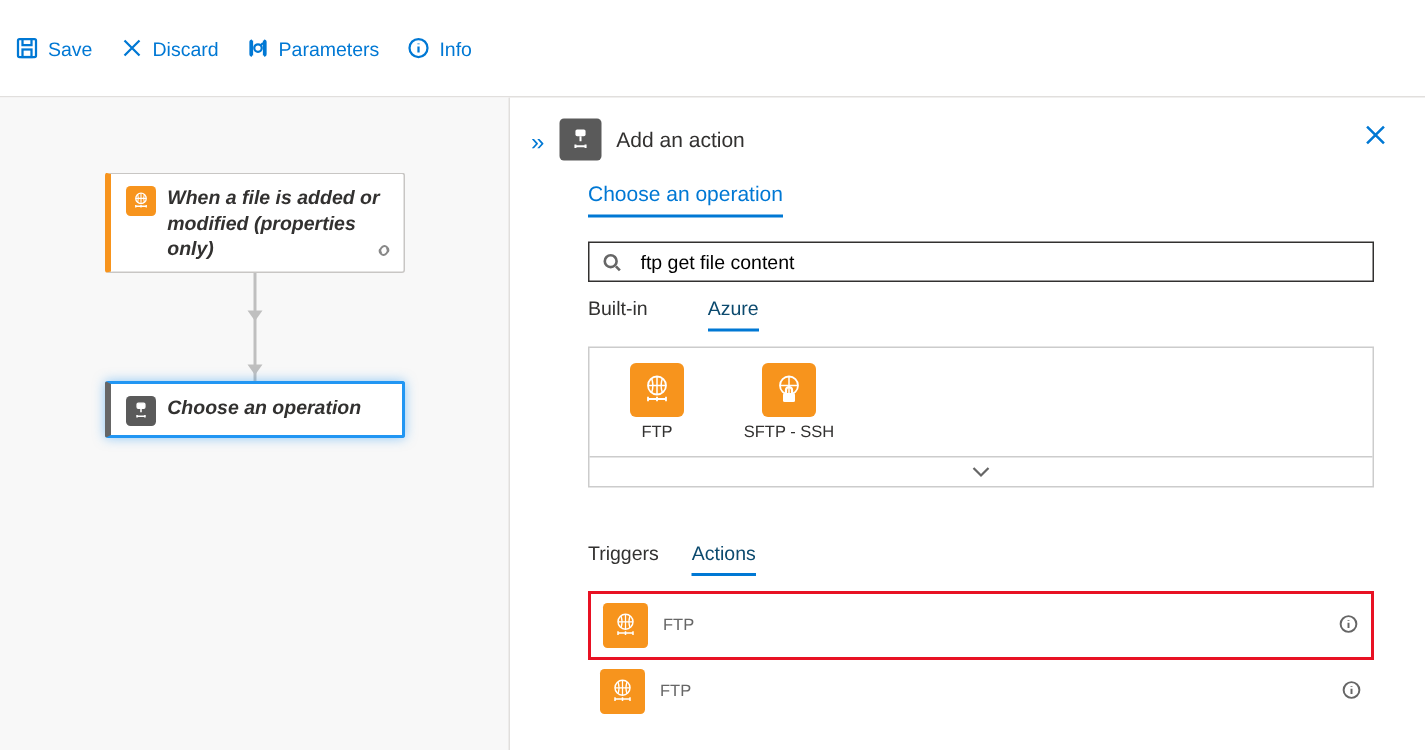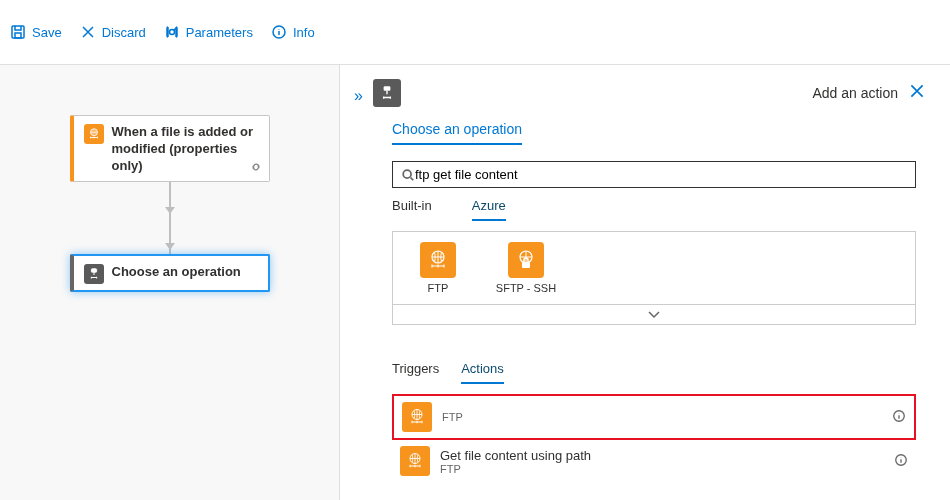--- a/index.html
+++ b/index.html
@@ -4,43 +4,43 @@
 <style>
   * { box-sizing: border-box; margin: 0; padding: 0; }
   body { font-family: "Segoe UI", Arial, sans-serif; font-size: 13px; color: #323130; background: #fff; width: 950px; height: 500px; overflow: hidden; }
   .toolbar { display: flex; align-items: center; gap: 18px; padding: 24px 10px; border-bottom: 1px solid #e1dfdd; }
   .toolbar-item { display: flex; align-items: center; gap: 6px; color: #0078d4; cursor: pointer; }
   .toolbar-item svg { width: 16px; height: 16px; stroke: #0078d4; fill: none; stroke-width: 1.5; }
   .main { display: flex; height: calc(100% - 30px); }
   .canvas { width: 340px; background: #f8f8f8; border-right: 1px solid #e1dfdd; padding-top: 50px; position: relative; }
   .node { width: 200px; margin: 0 auto; background: #fff; border: 1px solid #c8c6c4; border-left: 4px solid #f7941d; border-radius: 2px; padding: 8px 10px 6px 10px; position: relative; }
   .node-header { display: flex; align-items: flex-start; gap: 8px; }
-  .node-title { font-weight: 600; line-height: 1.3; }
+  .node-title { font-weight: 600; line-height: 1.3; font-style: italic; }
   .node-icon { width: 20px; height: 20px; background: #f7941d; border-radius: 3px; display: flex; align-items: center; justify-content: center; flex-shrink: 0; }
   .node-icon svg { width: 14px; height: 14px; fill: #fff; }
   .node-link { position: absolute; right: 6px; bottom: 4px; color: #888; }
   .node-link svg { width: 14px; height: 14px; stroke: #888; fill: none; stroke-width: 1.5; }
   .arrow { width: 2px; height: 36px; background: #bfbfbf; margin: 0 auto; position: relative; }
   .arrow::after { content: ""; position: absolute; bottom: -1px; left: -4px; border: 5px solid transparent; border-top: 7px solid #bfbfbf; }
   .node.sel { border: 2px solid #2196f3; border-left: 4px solid #666; box-shadow: 0 0 8px rgba(33,150,243,0.5); }
   .node.sel .node-icon { background: #5a5a5a; }
   .node.sel .node-icon svg { fill: #fff; stroke: #fff; }
   .panel { flex: 1; padding: 14px 24px 0 14px; overflow: auto; }
   .panel-head { display: flex; align-items: center; gap: 10px; }
   .chev { color: #0078d4; font-size: 16px; cursor: pointer; align-self: flex-start; margin-top: 8px; }
   .panel-icon { width: 28px; height: 28px; background: #5a5a5a; border-radius: 3px; display: flex; align-items: center; justify-content: center; }
   .panel-icon svg { width: 18px; height: 18px; fill: #fff; }
-  .panel-title { font-size: 14px; font-weight: 400; flex: 1; text-align: right; }
+  .panel-title { font-size: 14px; font-weight: 400; flex: 1; }
   .close { color: #0078d4; font-size: 20px; cursor: pointer; }
   .close svg { width: 18px; height: 18px; stroke: #0078d4; stroke-width: 1.5; fill: none; }
   .subtitle { color: #0078d4; font-size: 14px; padding: 14px 0 6px 0; border-bottom: 2px solid #0078d4; display: inline-block; margin-left: 38px; }
   .panel-body { margin-left: 38px; margin-right: 10px; }
   .search { display: flex; align-items: center; border: 1px solid #323130; padding: 5px 8px; margin-top: 16px; }
   .search svg { width: 14px; height: 14px; stroke: #666; fill: none; stroke-width: 2; }
-  .search input { border: none; outline: none; flex: 1; margin-left: 0; font-size: 13px; }
+  .search input { border: none; outline: none; flex: 1; margin-left: 12px; font-size: 13px; }
   .tabs { display: flex; gap: 40px; margin-top: 6px; }
   .tab { padding: 4px 0 6px; cursor: pointer; }
   .tab.active { color: #0c4a6e; border-bottom: 2px solid #0078d4; font-weight: 400; }
   .conn-box { border: 1px solid #ccc; margin-top: 10px; }
   .conn-row { display: flex; gap: 26px; padding: 10px 14px; }
   .conn { text-align: center; width: 62px; cursor: pointer; }
   .conn-icon { width: 36px; height: 36px; background: #f7941d; border-radius: 4px; margin: 0 auto 4px; display: flex; align-items: center; justify-content: center; }
   .conn-icon svg { width: 24px; height: 24px; fill: #fff; }
   .conn-label { font-size: 11px; }
   .expander { border-top: 1px solid #ccc; text-align: center; padding: 2px 0; color: #666; cursor: pointer; }
@@ -215,21 +215,20 @@
         </div>
         <div class="action">
           <div class="action-icon">
             <svg viewBox="0 0 24 24">
                 <circle cx="12" cy="9" r="6" fill="none" stroke="#fff" stroke-width="1.2"></circle>
                 <path d="M6 9h12M12 3v12M8.5 4.5c0 0 1.5 4.5 0 9M15.5 4.5c0 0-1.5 4.5 0 9" stroke="#fff" stroke-width="1" fill="none"></path>
                 <path d="M6 18h12M6 16.5v3M12 16.5v3M18 16.5v3" stroke="#fff" stroke-width="1.2"></path>
               </svg>
           </div>
           <div class="action-texts">
-            <div class="action-title">Get file content using path</div>
             <div class="action-sub">FTP</div>
           </div>
           <span class="info-i">
             <svg viewBox="0 0 16 16">
                 <circle cx="8" cy="8" r="6"></circle>
                 <path d="M8 7v4M8 5v0.5"></path>
               </svg>
           </span>
         </div>
       </div>

